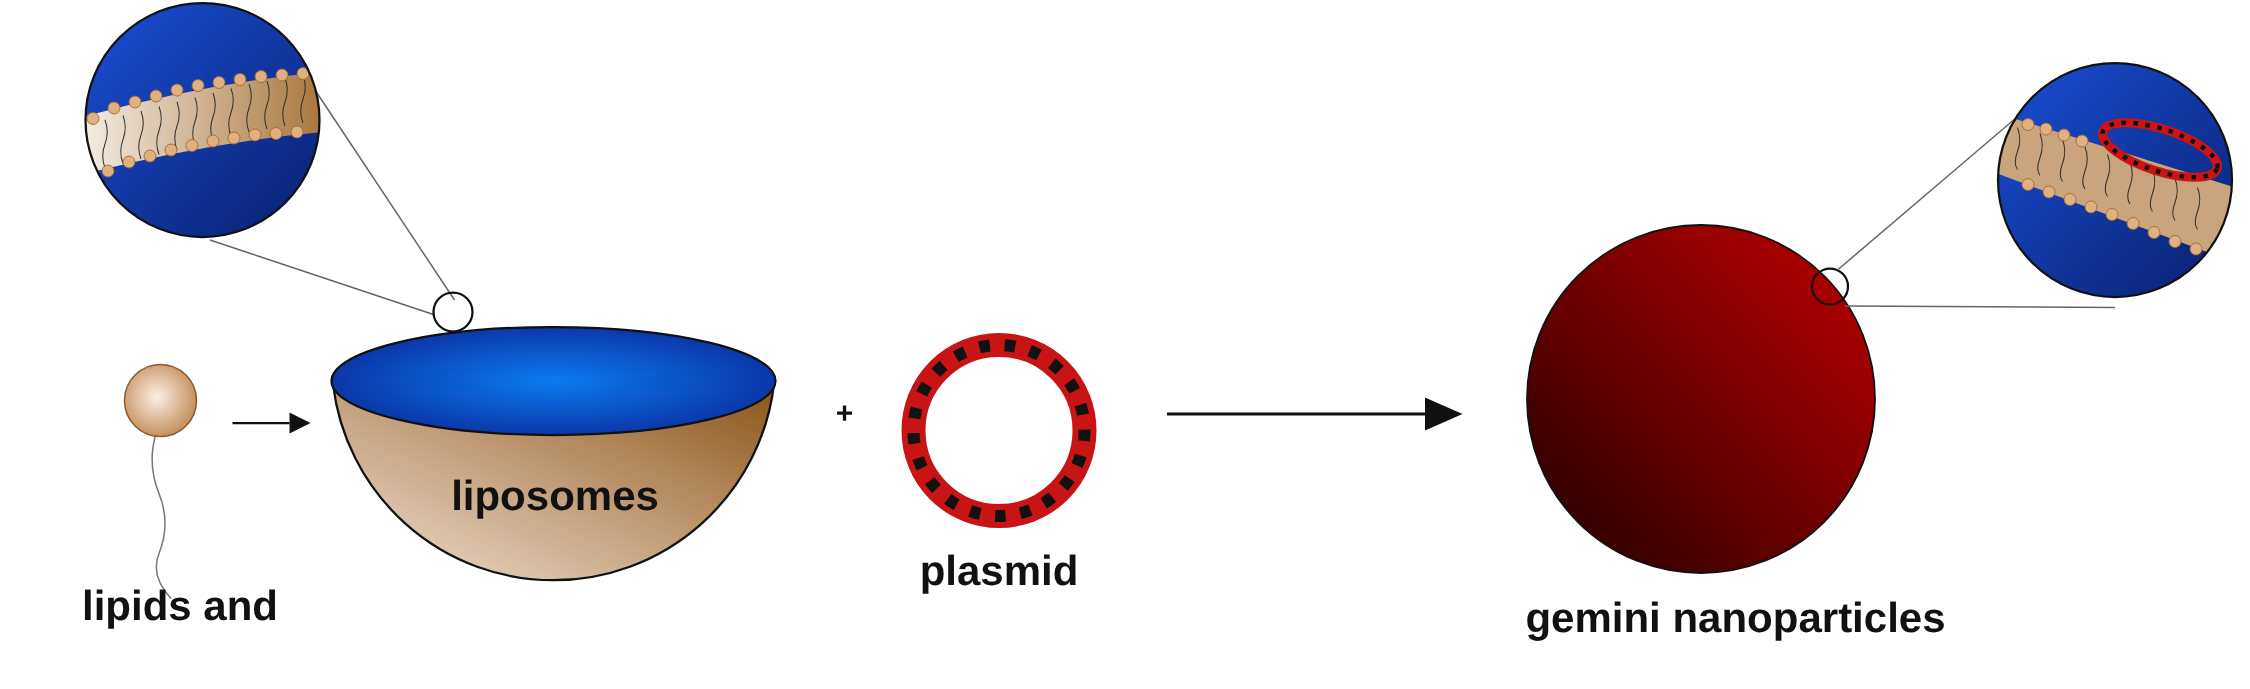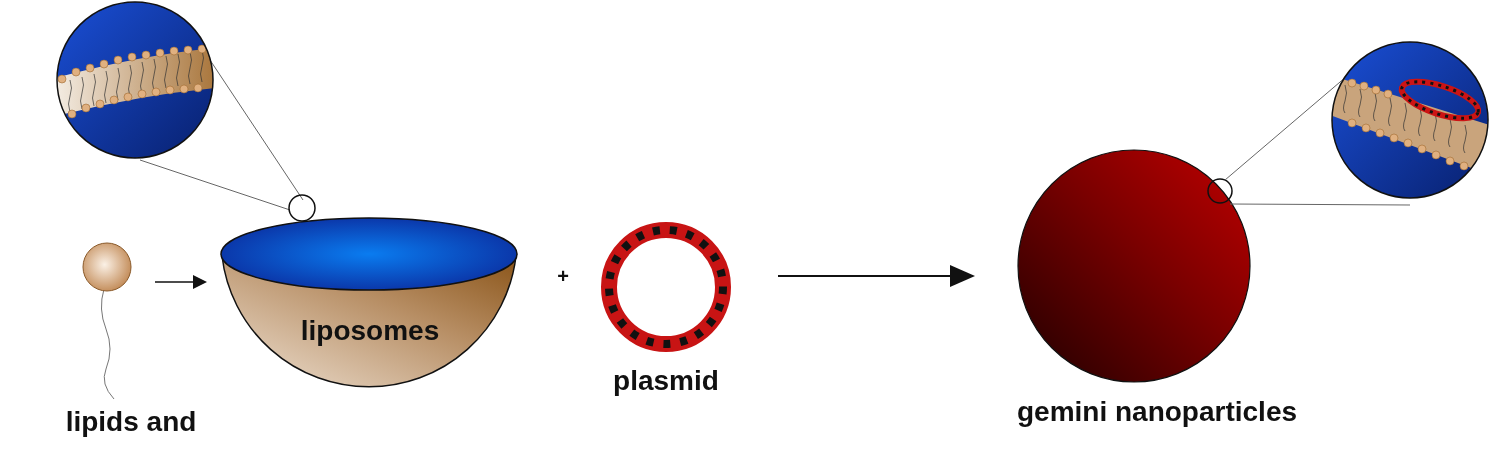--- a/index.html
+++ b/index.html
@@ -162,19 +162,19 @@
         <circle cx="1450" cy="161" r="4"></circle>
         <circle cx="1464" cy="166" r="4"></circle>
       <circle cx="1478" cy="171" r="4"></circle>
     </g>
     <ellipse cx="1440" cy="100" rx="40" ry="14" transform="rotate(18 1440 100)" fill="none" stroke="#cc1414" stroke-width="6"></ellipse>
     <ellipse cx="1440" cy="100" rx="40" ry="14" transform="rotate(18 1440 100)" fill="none" stroke="#111" stroke-width="3" stroke-dasharray="3 5"></ellipse>
   </g>
   <circle cx="1410" cy="120" r="78" fill="none" stroke="#111" stroke-width="1.5"></circle>
 </svg>
 
-<div class="lbl" style="left:0;width:240px;top:408px;margin-left:11px;">
+<div class="lbl" style="left:0;width:240px;top:390px;">
   <div>lipids and</div>
 </div>
 <div class="lbl" style="left:300px;width:140px;top:317px;">liposomes</div>
 <div class="lbl" style="left:553px;width:20px;top:263px;font-size:20px;">+</div>
 <div class="lbl" style="left:596px;width:140px;top:367px;">plasmid</div>
 <div class="lbl" style="left:1012px;width:290px;top:398px;">gemini nanoparticles</div>
 
 </body></html>

